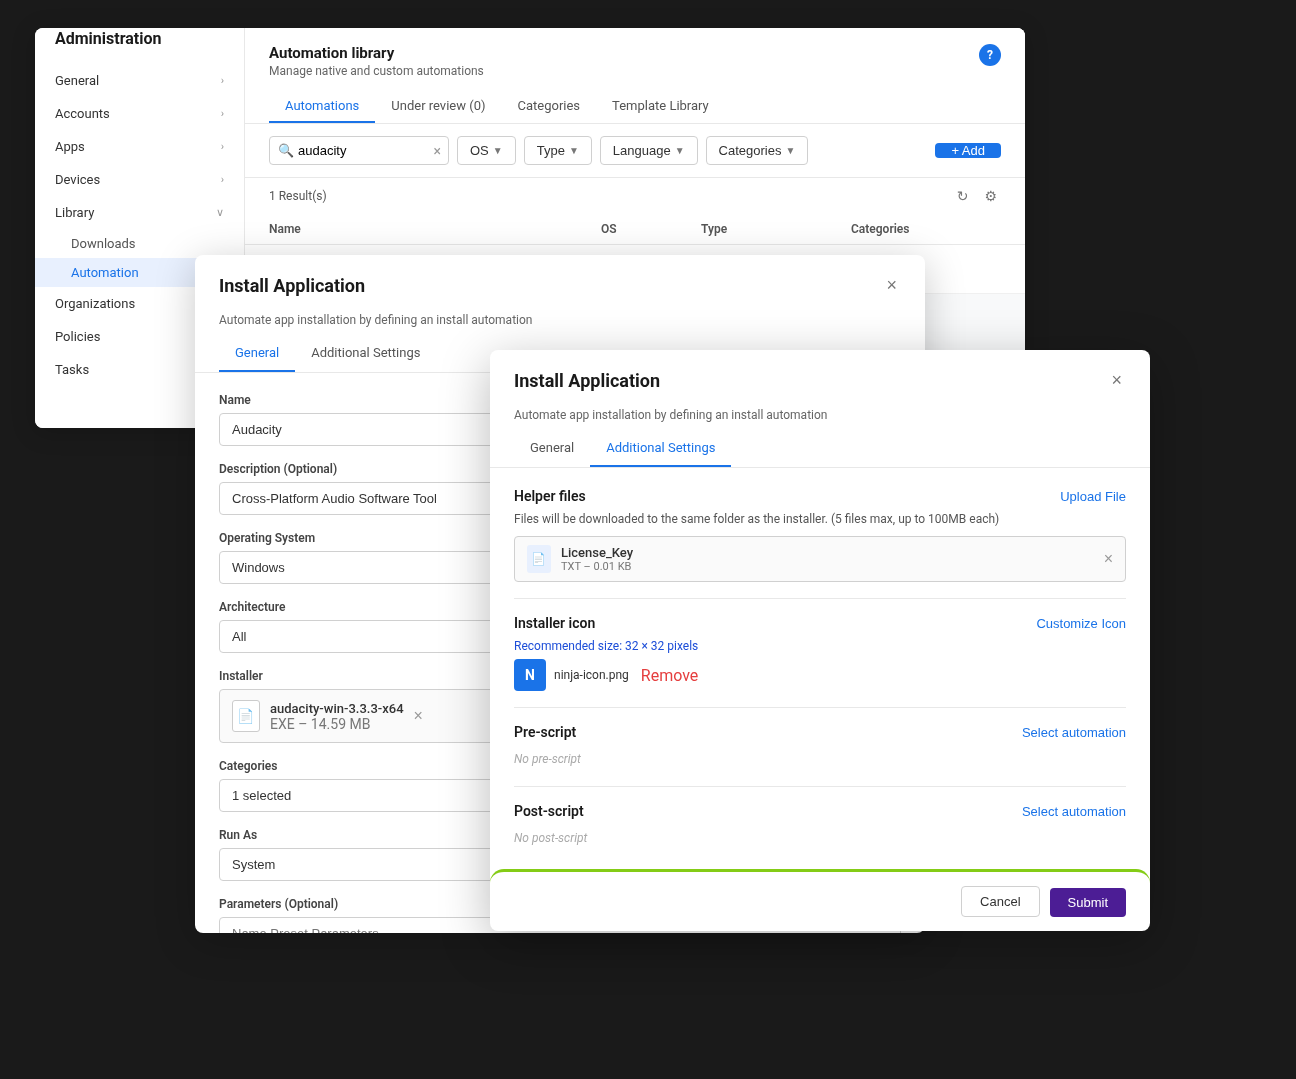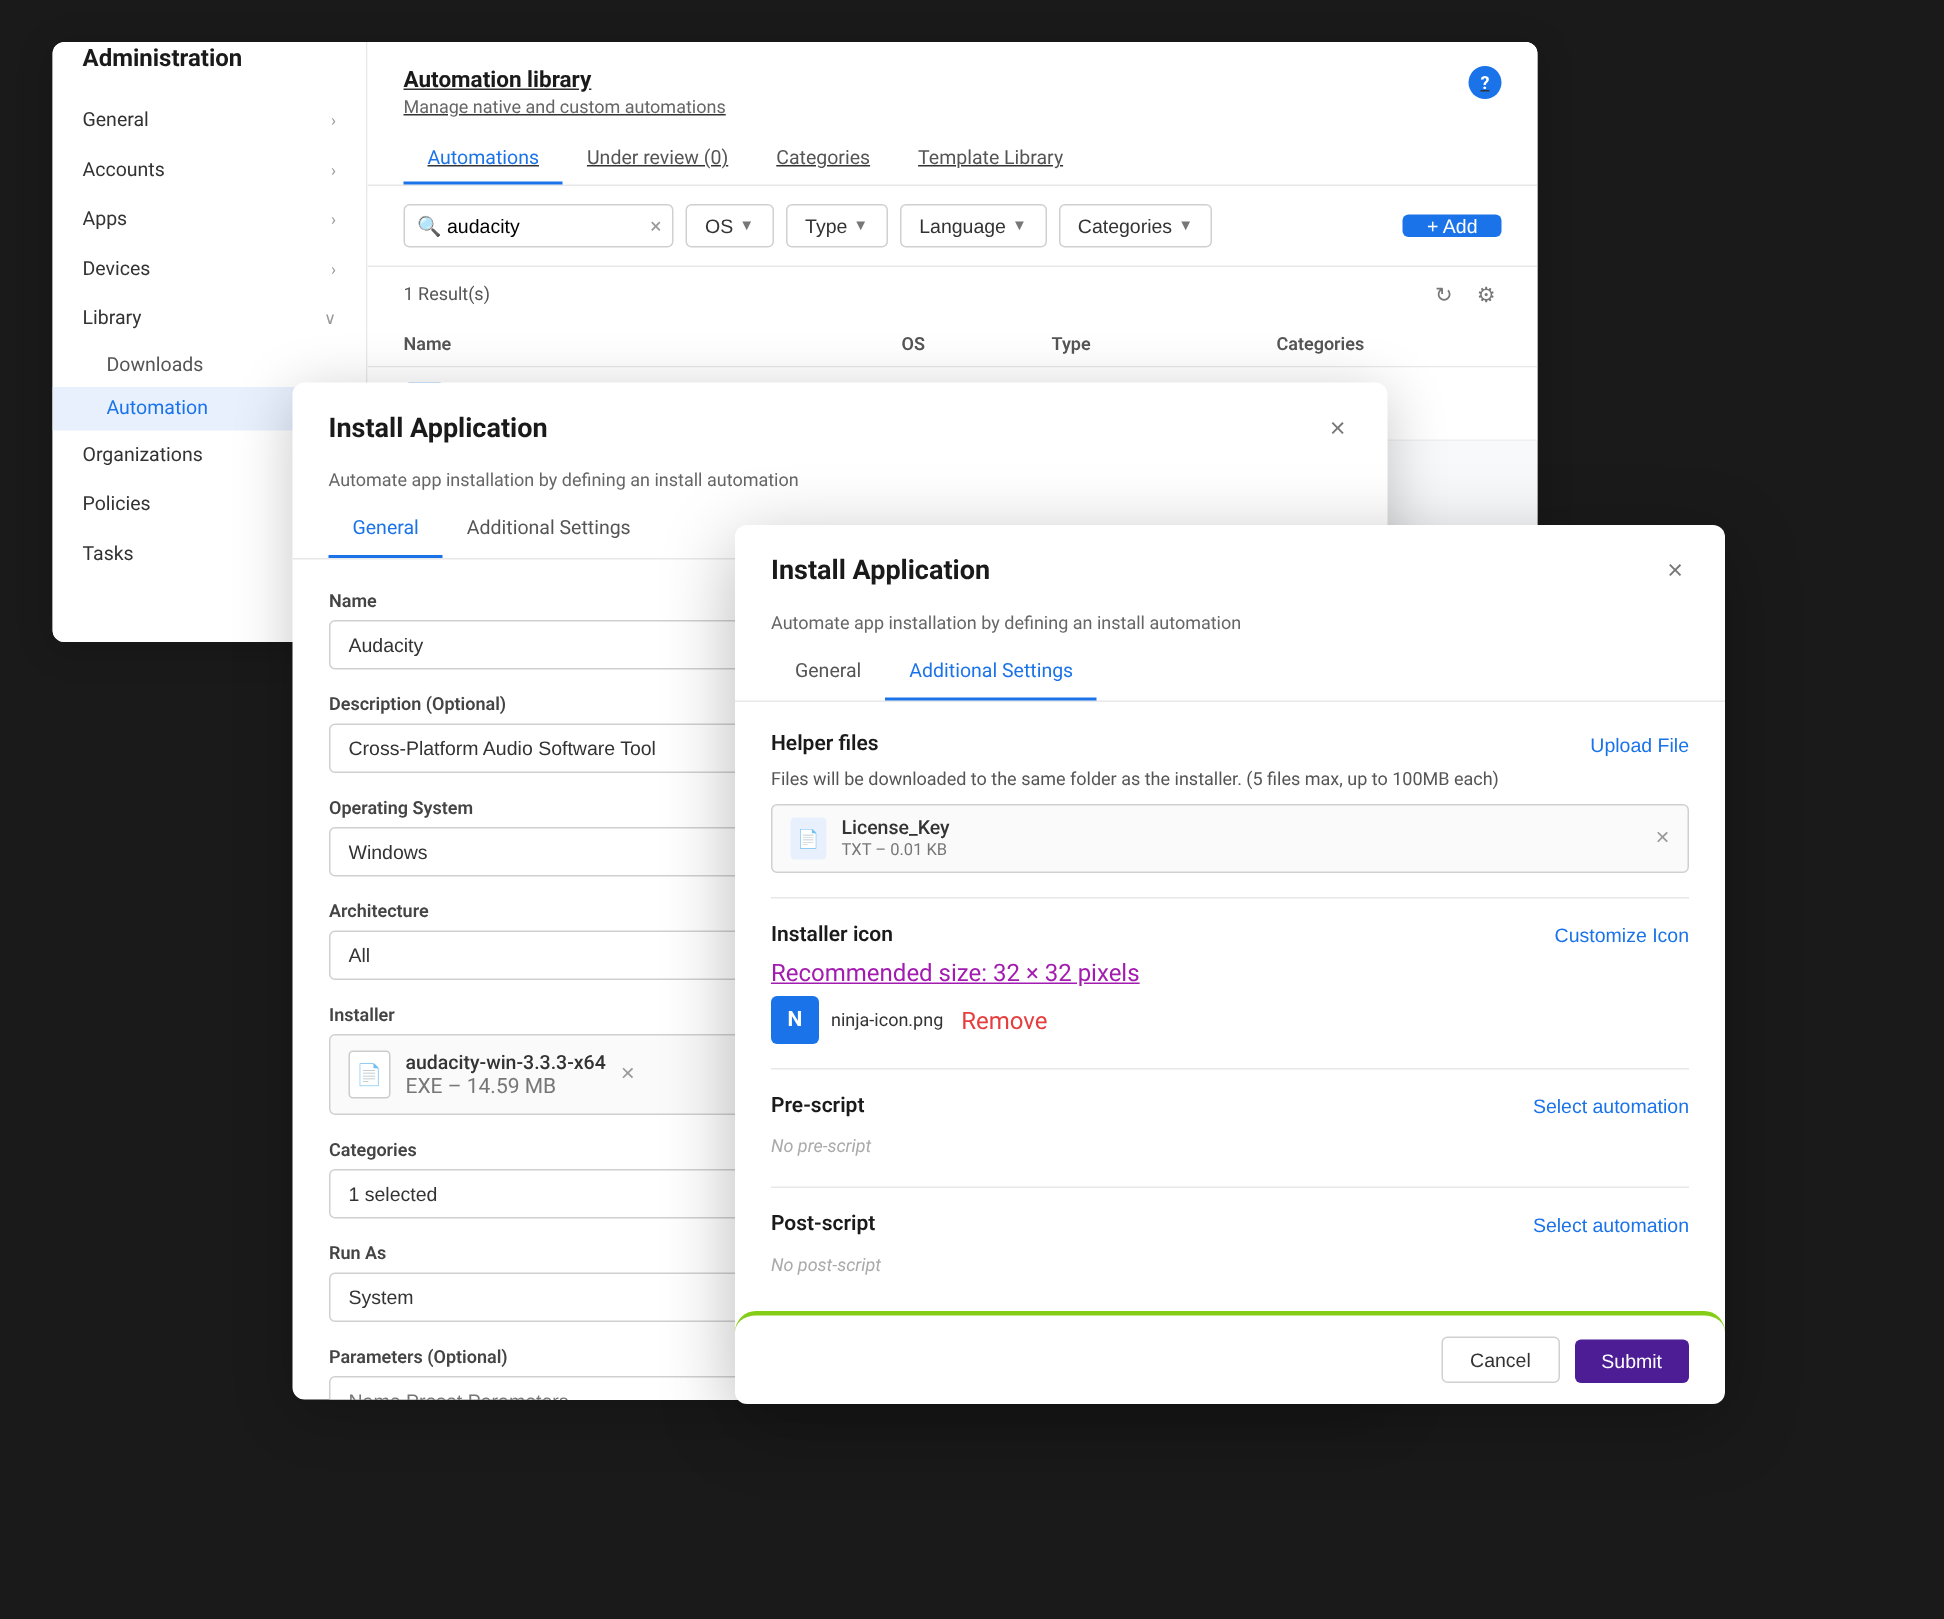--- a/index.html
+++ b/index.html
@@ -78,21 +78,20 @@
     .main-content {
       flex: 1;
       background: #f8f9fa;
       overflow: hidden;
     }
 
     .main-header {
       background: #fff;
       padding: 16px 24px 0;
       border-bottom: 1px solid #e8e8e8;
-      text-decoration: underline;
     }
 
     .main-header-title {
       font-size: 15px;
       font-weight: 700;
       color: #1a1a1a;
     }
 
     .main-header-subtitle {
       font-size: 12px;
@@ -456,21 +455,21 @@
       border-radius: 4px;
       display: flex;
       align-items: center;
       justify-content: center;
       color: #fff;
       font-weight: 700;
       font-size: 14px;
     }
     .icon-preview-name { font-size: 12px; color: #333; }
     .icon-remove-link { font-size: 16px; color: #e53e3e; cursor: pointer; margin-left: 4px; }
-    .icon-size-hint { font-size: 16px; color: #a21caf; margin-bottom: 4px; text-decoration: underline; }
+    .icon-size-hint { font-size: 12px; color: #1d4ed8; margin-bottom: 4px; }
 
     .script-empty {
       font-size: 12px;
       color: #aaa;
       font-style: italic;
       padding: 4px 0;
     }
 
     .modal-footer {
       display: flex;

